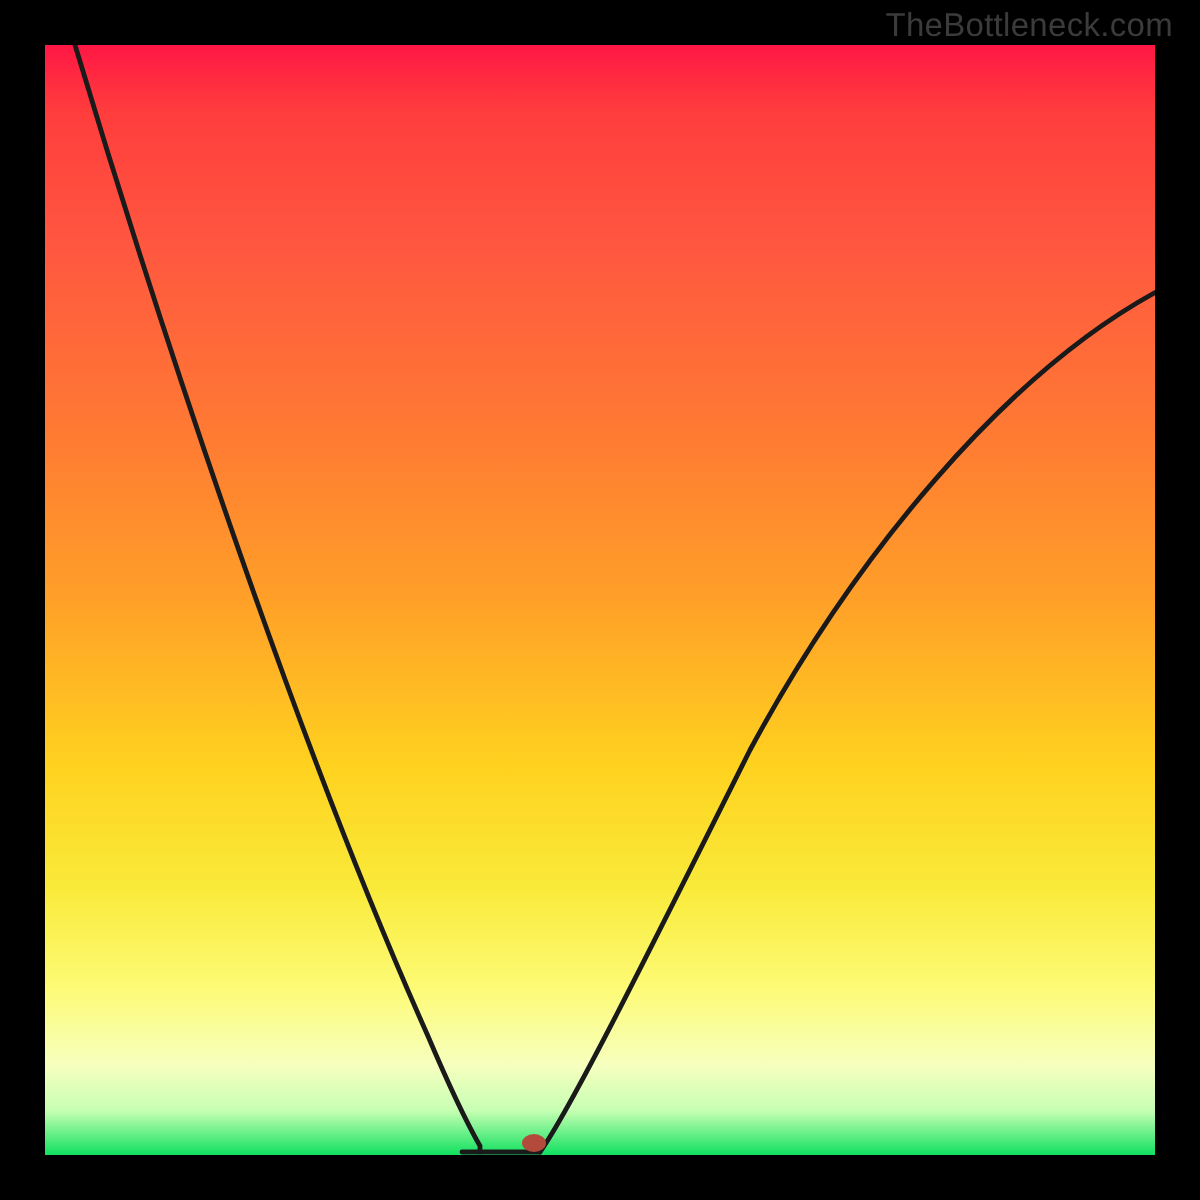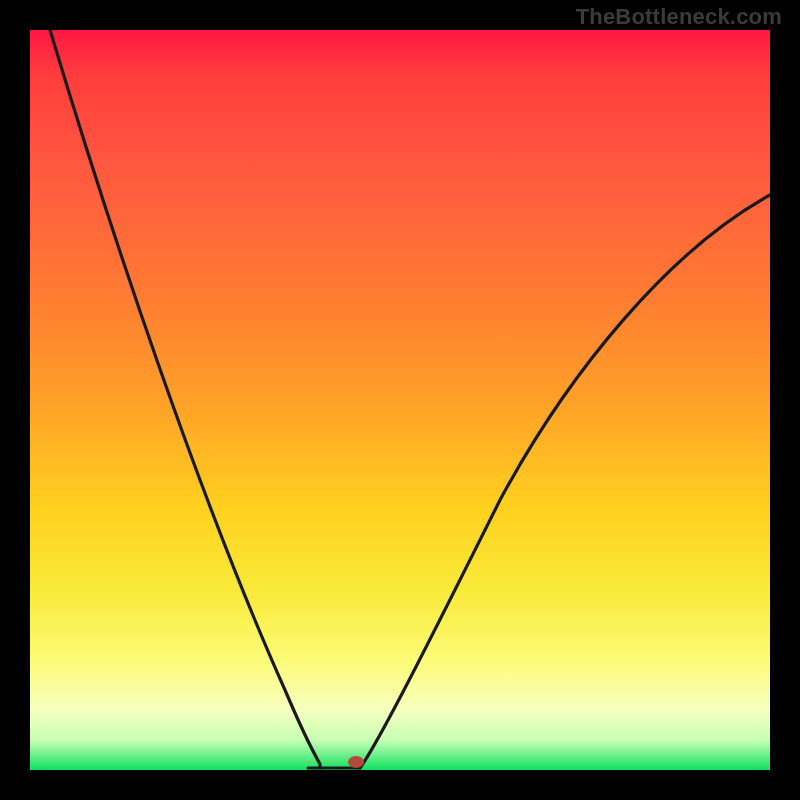--- a/index.html
+++ b/index.html
@@ -13,21 +13,21 @@
     position: absolute;
     inset: 0;
     background: #000;
   }
   .watermark {
     position: absolute;
     top: 4px;
     right: 18px;
     color: #3b3b3b;
     font-size: 22px;
-    font-weight: 700;
+    font-weight: 400;
     letter-spacing: 0.2px;
     z-index: 5;
   }
   .plot-area {
     position: absolute;
     left: 30px;
     top: 30px;
     width: 740px;
     height: 740px;
     background: linear-gradient(to bottom,

